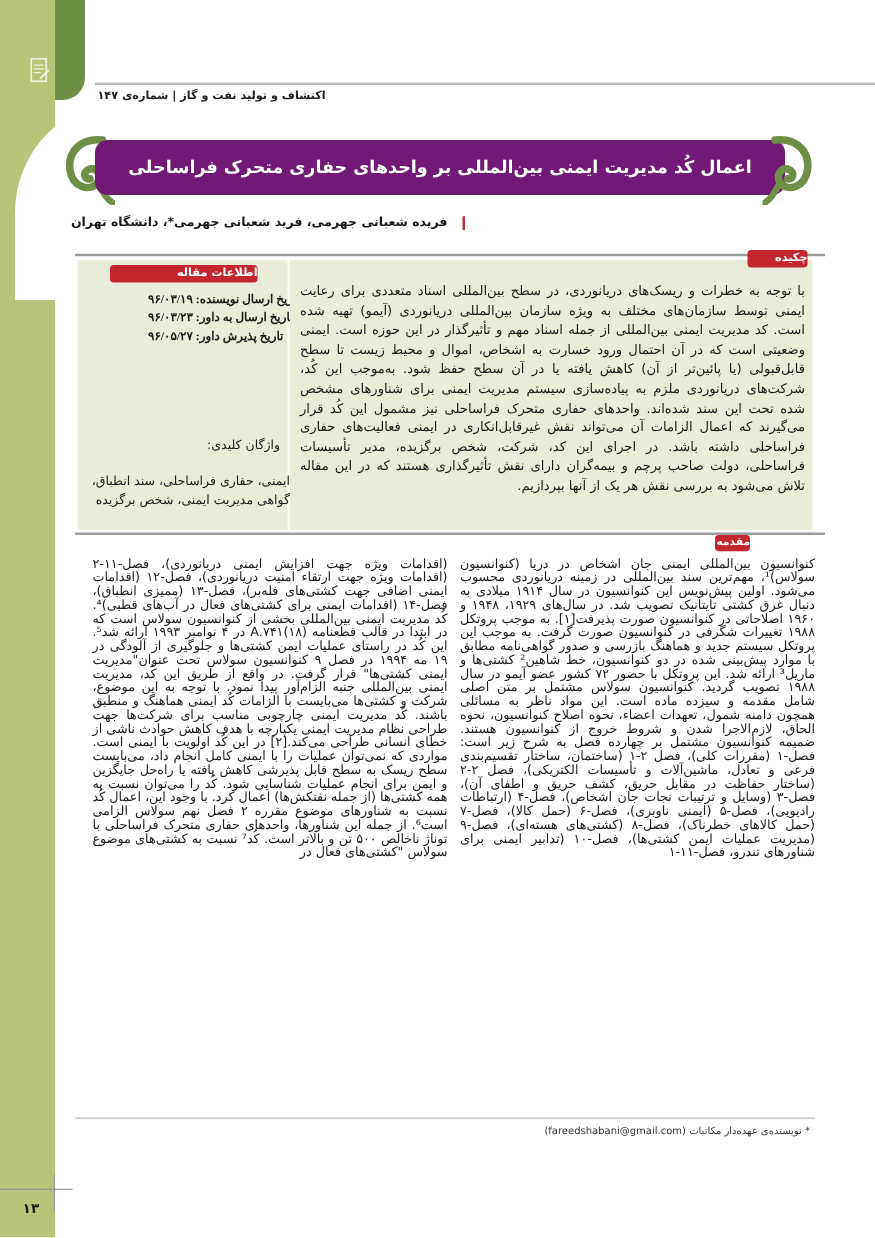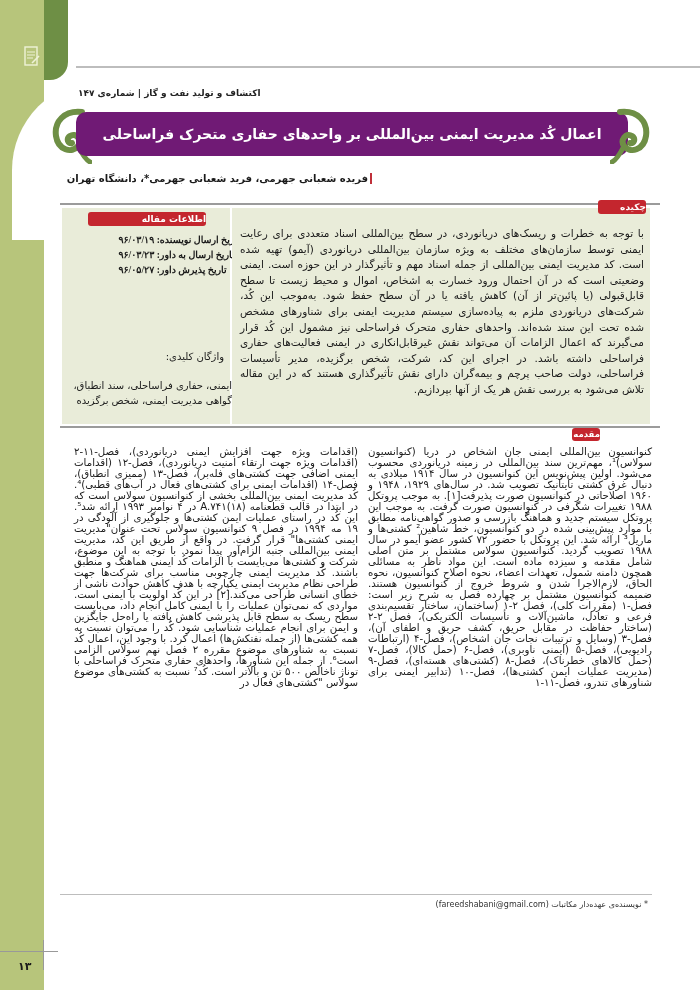--- a/index.html
+++ b/index.html
@@ -7,30 +7,30 @@
   body { position: relative; font-family: "DejaVu Sans", sans-serif; color: #1a1a1a; }
 
   
   .band-light { position: absolute; left: 0; top: 0; width: 44px; height: 990px; background: #b7c57b; }
   .band-dark { position: absolute; left: 44px; top: 0; width: 24px; height: 80px; background: #6e8f45; border-bottom-right-radius: 18px; }
   .band-curve { position: absolute; left: 12px; top: 80px; width: 120px; height: 160px; background: #ffffff; border-top-left-radius: 90px; }
   .doc-icon { position: absolute; left: 24px; top: 46px; width: 16px; height: 22px; }
 
   
   .running-head { position: absolute; left: 76px; right: 0; top: 66px; border-top: 2px solid #bdbdbd; }
-  .journal-line { position: absolute; left: 78px; top: 72px; font-size: 9px; font-weight: bold; direction: rtl; color: #222; margin-top: 16px; }
+  .journal-line { position: absolute; left: 78px; top: 72px; font-size: 9px; font-weight: bold; direction: rtl; color: #222; }
 
   
   .title-banner { position: absolute; left: 76px; top: 112px; width: 552px; height: 44px; background: #701a75; border-radius: 10px; display: flex; align-items: center; justify-content: center; }
   .title-text { color: #ffffff; font-size: 14px; font-weight: bold; direction: rtl; }
   .ornament { position: absolute; top: 106px; width: 40px; height: 58px; }
   .ornament.left { left: 52px; }
   .ornament.right { left: 610px; transform: scaleX(-1); }
 
-  .authors { position: absolute; right: 328px; top: 173px; font-size: 10px; font-weight: bold; direction: rtl; padding-right: 2px; border-right: 2px solid #c0303a; }
+  .authors { position: absolute; right: 328px; top: 173px; font-size: 10px; font-weight: bold; direction: rtl; padding-right: 12px; border-right: 2px solid #c0303a; }
 
   
   .rule-top { position: absolute; left: 60px; right: 40px; top: 203px; border-top: 2px solid #9b9b9b; }
 
   
   .info-box { position: absolute; left: 62px; top: 208px; width: 168px; height: 216px; background: #e9ecd9; }
   .red-tab { position: absolute; background: #c4262e; color: #fff; font-size: 9px; font-weight: bold; border-radius: 3px; direction: rtl; line-height: 14px; }
   .info-tab { left: 88px; top: 212px; width: 118px; height: 14px; }
   .info-dates { position: absolute; right: 460px; top: 233px; direction: rtl; font-size: 9.5px; font-weight: bold; line-height: 15px; text-align: left; font-family: Liberation Serif, serif; }
   .kw-title { position: absolute; right: 476px; top: 351px; direction: rtl; font-size: 10px; font-weight: normal; }

